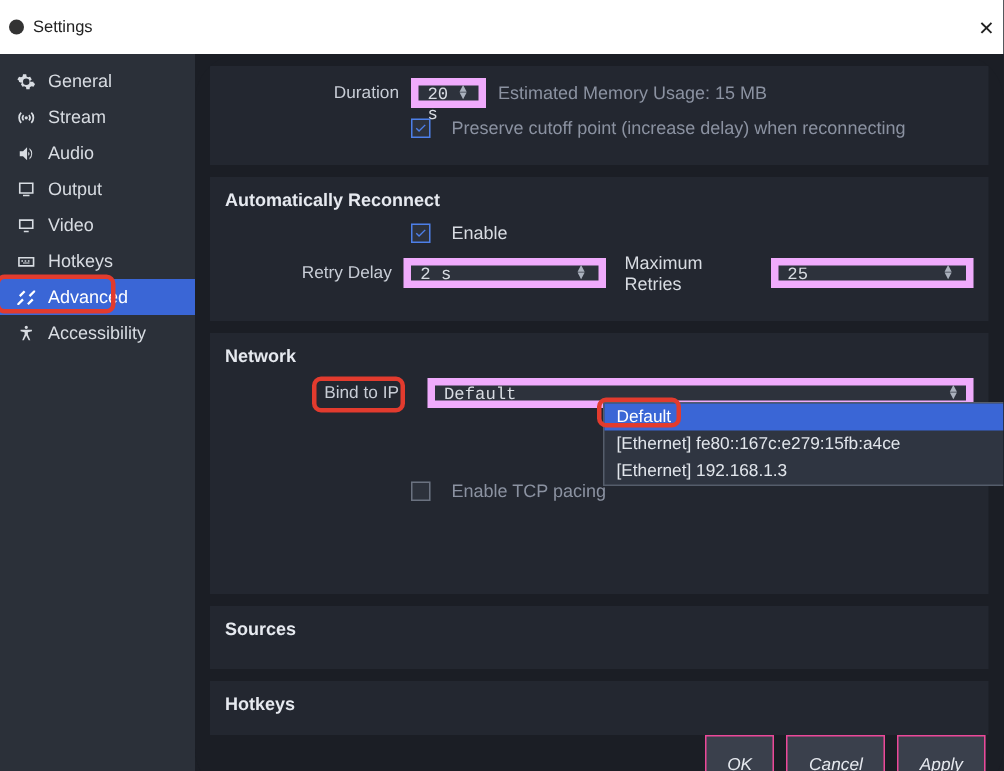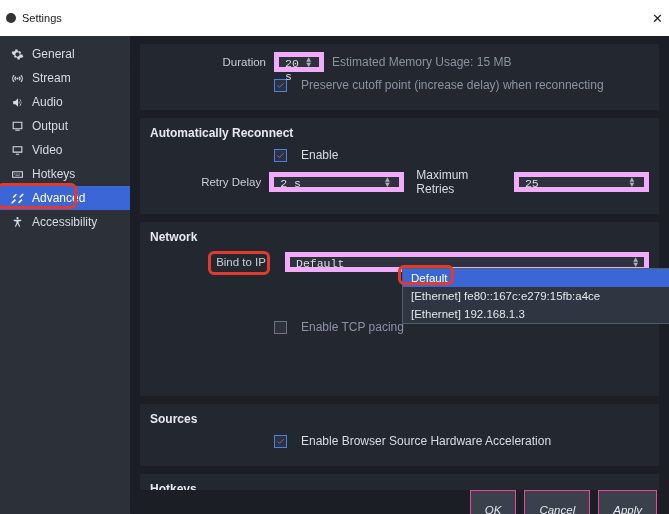--- a/index.html
+++ b/index.html
@@ -319,29 +319,20 @@
         </div>
         <div class="row" style="margin-top:48px;">
           <span class="row-label"></span>
           <span class="chk muted"></span>
           <span class="muted">Enable TCP pacing</span>
         </div>
       </div>
 
       <div class="panel">
         <div class="panel-title">Sources</div>
-        <div class="row">
-          <span class="row-label"></span>
-          <span class="chk checked">
-            <svg viewBox="0 0 24 24">
-                <path d="M4 12l5 5L20 6"></path>
-              </svg>
-          </span>
-          <span>Enable Browser Source Hardware Acceleration</span>
-        </div>
       </div>
 
       <div class="panel">
         <div class="panel-title">Hotkeys</div>
 
       </div>
 
     </div>
 
     <div class="dropdown">

